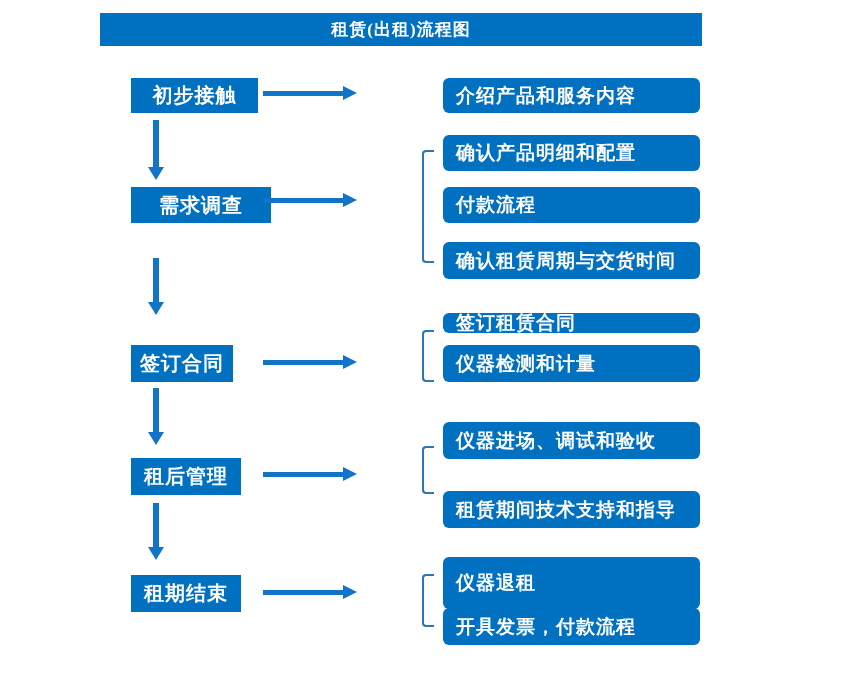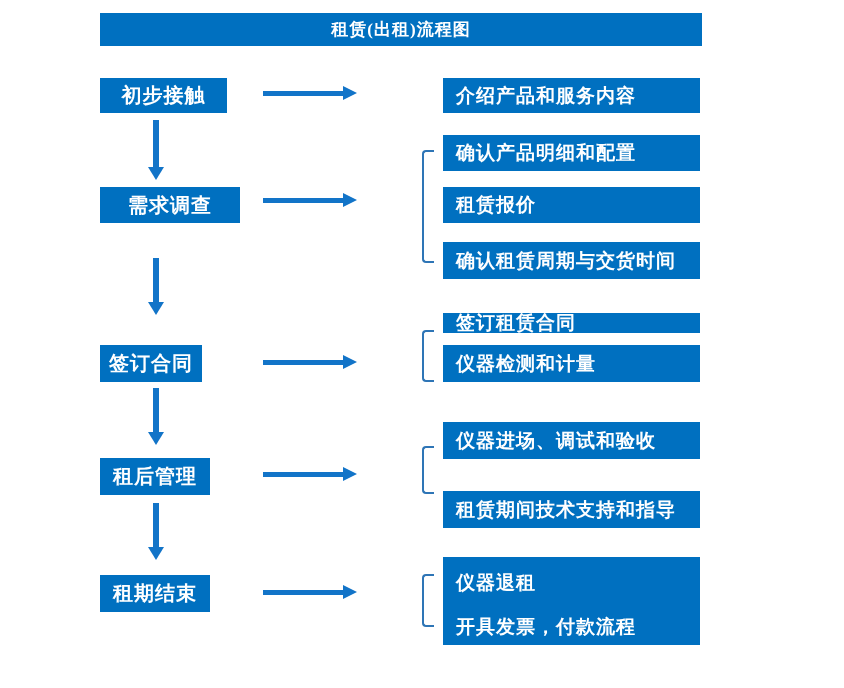--- a/index.html
+++ b/index.html
@@ -25,29 +25,30 @@
     background:var(--box-blue);
     color:var(--text-white);
     font-size:17px;font-weight:bold;letter-spacing:1px;
     display:flex;align-items:center;justify-content:center;
   }
   .step-box{
     position:absolute;
     background:var(--box-blue);
     color:var(--text-white);
     font-size:20px;font-weight:bold;letter-spacing:1px;
-    display:flex;align-items:center;justify-content:center;
+    display:flex;align-items:center;justify-content:center;margin-left:31px;
   }
   .detail-box{
     position:absolute;left:443px;width:257px;
     background:var(--box-blue);
     color:var(--text-white);
     font-size:19px;font-weight:bold;letter-spacing:1px;
     display:flex;align-items:center;
     padding-left:13px;
+    border-radius:6px;
   }
   .h-arrow{
     position:absolute;left:263px;width:94px;height:14px;
     display:flex;align-items:center;
   }
   .h-arrow .line{width:80px;height:5px;background:var(--arrow-blue);}
   .h-arrow .head{
     width:0;height:0;
     border-left:14px solid var(--arrow-blue);
     border-top:7px solid transparent;
@@ -124,21 +125,21 @@
   </div>
 
   <div class="bracket" style="top:150px;height:113px;"></div>
   <div class="bracket" style="top:330px;height:52px;"></div>
   <div class="bracket" style="top:446px;height:48px;"></div>
   <div class="bracket" style="top:574px;height:53px;"></div>
 
   <div class="detail-box" style="top:78px;height:35px;">介绍产品和服务内容</div>
 
   <div class="detail-box" style="top:135px;height:36px;">确认产品明细和配置</div>
-  <div class="detail-box" style="top:187px;height:36px;">租赁报价</div>
+  <div class="detail-box" style="top:187px;height:36px;">付款流程</div>
   <div class="detail-box" style="top:242px;height:37px;">确认租赁周期与交货时间</div>
 
   <div class="detail-box" style="top:313px;height:20px;">签订租赁合同</div>
   <div class="detail-box" style="top:345px;height:37px;">仪器检测和计量</div>
 
   <div class="detail-box" style="top:422px;height:37px;text-align:right;">仪器进场、调试和验收</div>
   <div class="detail-box" style="top:491px;height:37px;">租赁期间技术支持和指导</div>
 
   <div class="detail-box" style="top:557px;height:52px;">仪器退租</div>
   <div class="detail-box" style="top:608px;height:37px;">开具发票，付款流程</div>

